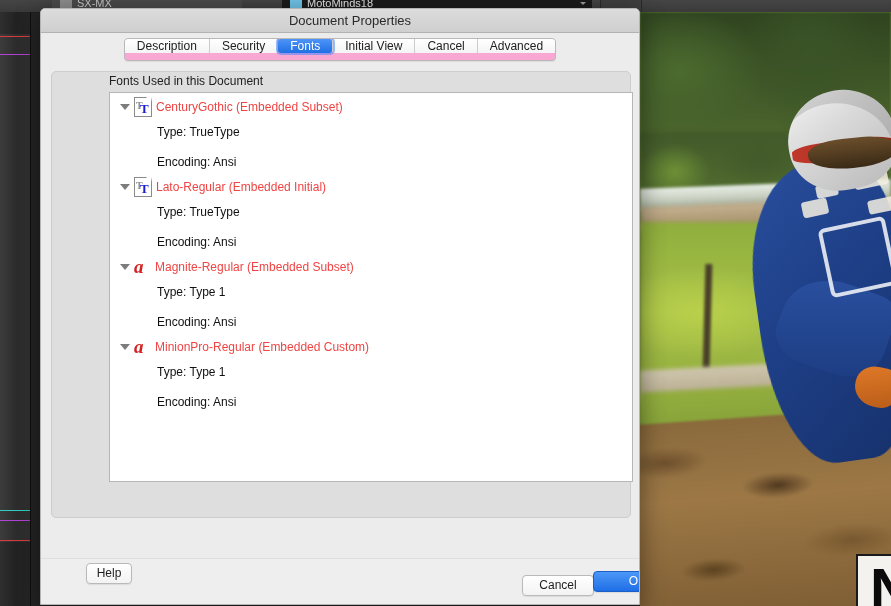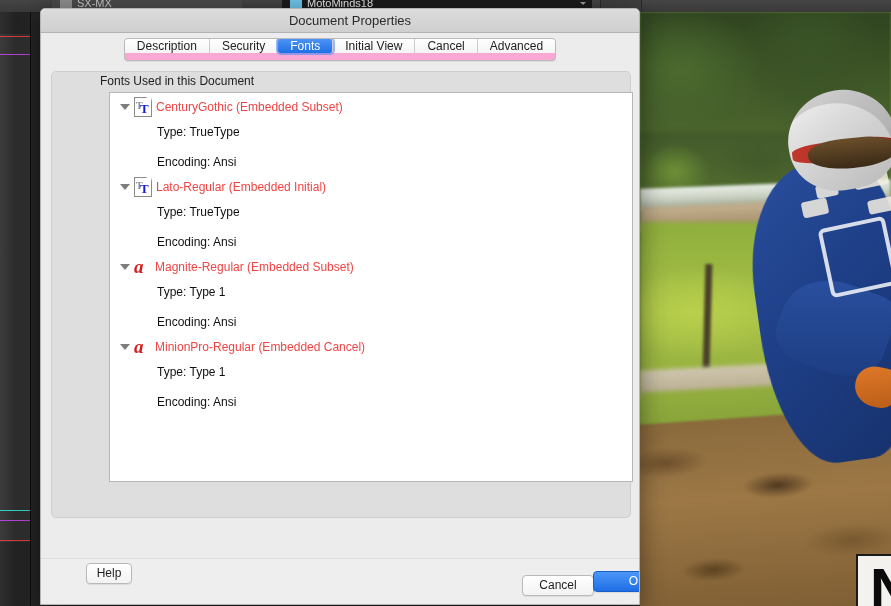--- a/index.html
+++ b/index.html
@@ -317,21 +317,21 @@
     left: 10px; top: 62px;
     width: 580px; height: 447px;
     background: #dedede;
     border: 1px solid #cdcdcd;
     border-radius: 5px;
     box-sizing: border-box;
   }
 
   .panel-label {
     position: absolute;
-    left: 59px; top: 65px;
+    left: 68px; top: 65px;
     font-size: 12px;
     color: #202020;
   }
 
   .fontlist {
     position: absolute;
     left: 68px; top: 83px;
     width: 524px; height: 390px;
     background: #ffffff;
     border: 1px solid #b6b6b6;
@@ -579,21 +579,21 @@
         <div class="font-detail">Type: Type 1</div>
         <div class="font-detail">Encoding: Ansi</div>
       </div>
 
       <div class="font-entry">
         <div class="font-head">
           <span class="disclosure"></span>
           <span class="icon-type1">
               <span>a</span>
             </span>
-          <span class="font-name">MinionPro-Regular (Embedded Cancel)</span>
+          <span class="font-name">MinionPro-Regular (Embedded Custom)</span>
         </div>
         <div class="font-detail">Type: Type 1</div>
         <div class="font-detail">Encoding: Ansi</div>
       </div>
 
     </div>
 
     <div class="footer">
       <button class="btn btn-help">Help</button>
       <button class="btn btn-cancel">Cancel</button>

